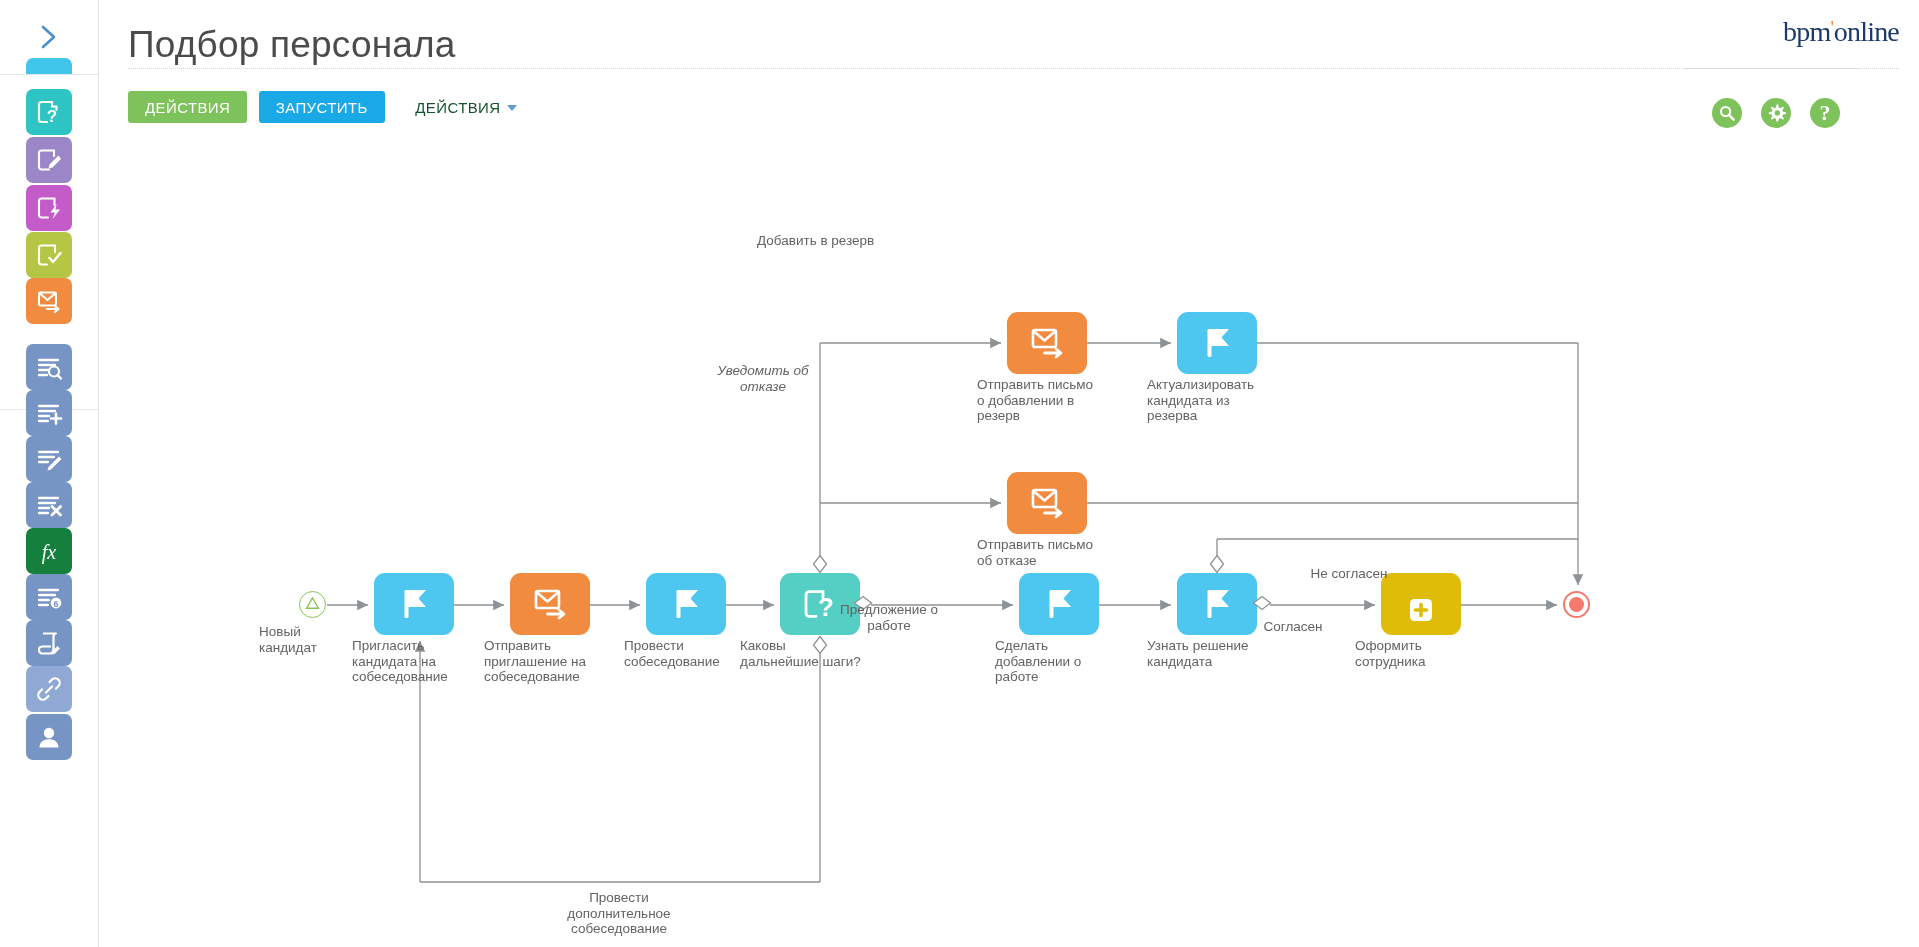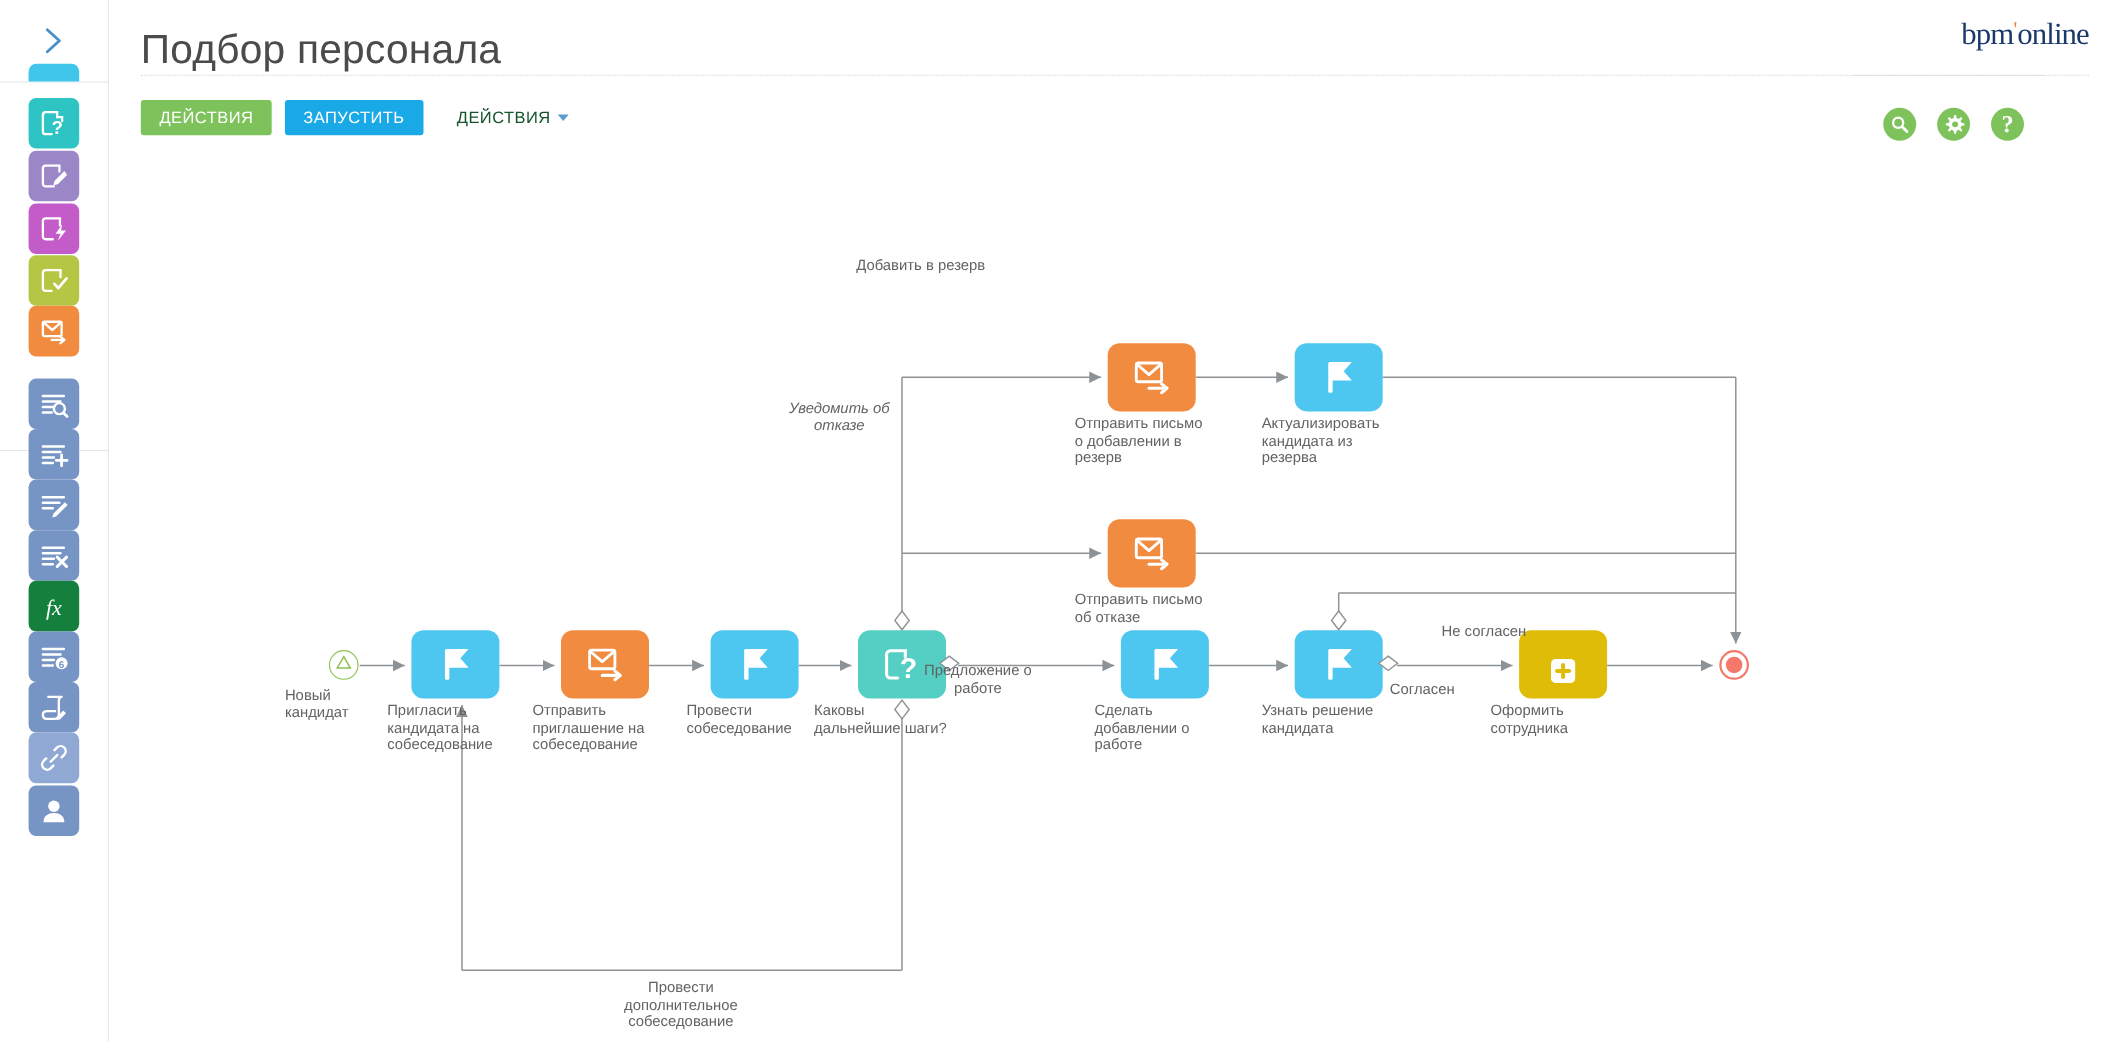--- a/index.html
+++ b/index.html
@@ -569,21 +569,21 @@
       </svg>
     </span>
   </div>
   <div class="nlabel" style="left:1256px; top:508px; width:132px;">Оформить
 сотрудника</div>
 
   <div class="end-ev" style="left:1464px; top:461px;">
     <span class="core"></span>
   </div>
 
-  <div class="elabel" style="left:658px; top:103px; width:160px; text-align:center;">Добавить в резерв</div>
+  <div class="elabel" style="left:658px; top:103px; width:160px; text-align:left;">Добавить в резерв</div>
 
   <div class="elabel" style="left:594px; top:233px; width:140px;font-style:italic;">Уведомить об
 отказе</div>
 
   <div class="elabel" style="left:720px; top:472px; width:140px;">Предложение о
 работе</div>
 
   <div class="elabel" style="left:1139px; top:489px; width:110px;">Согласен</div>
 
   <div class="elabel" style="left:1180px; top:436px; width:140px;">Не согласен</div>

